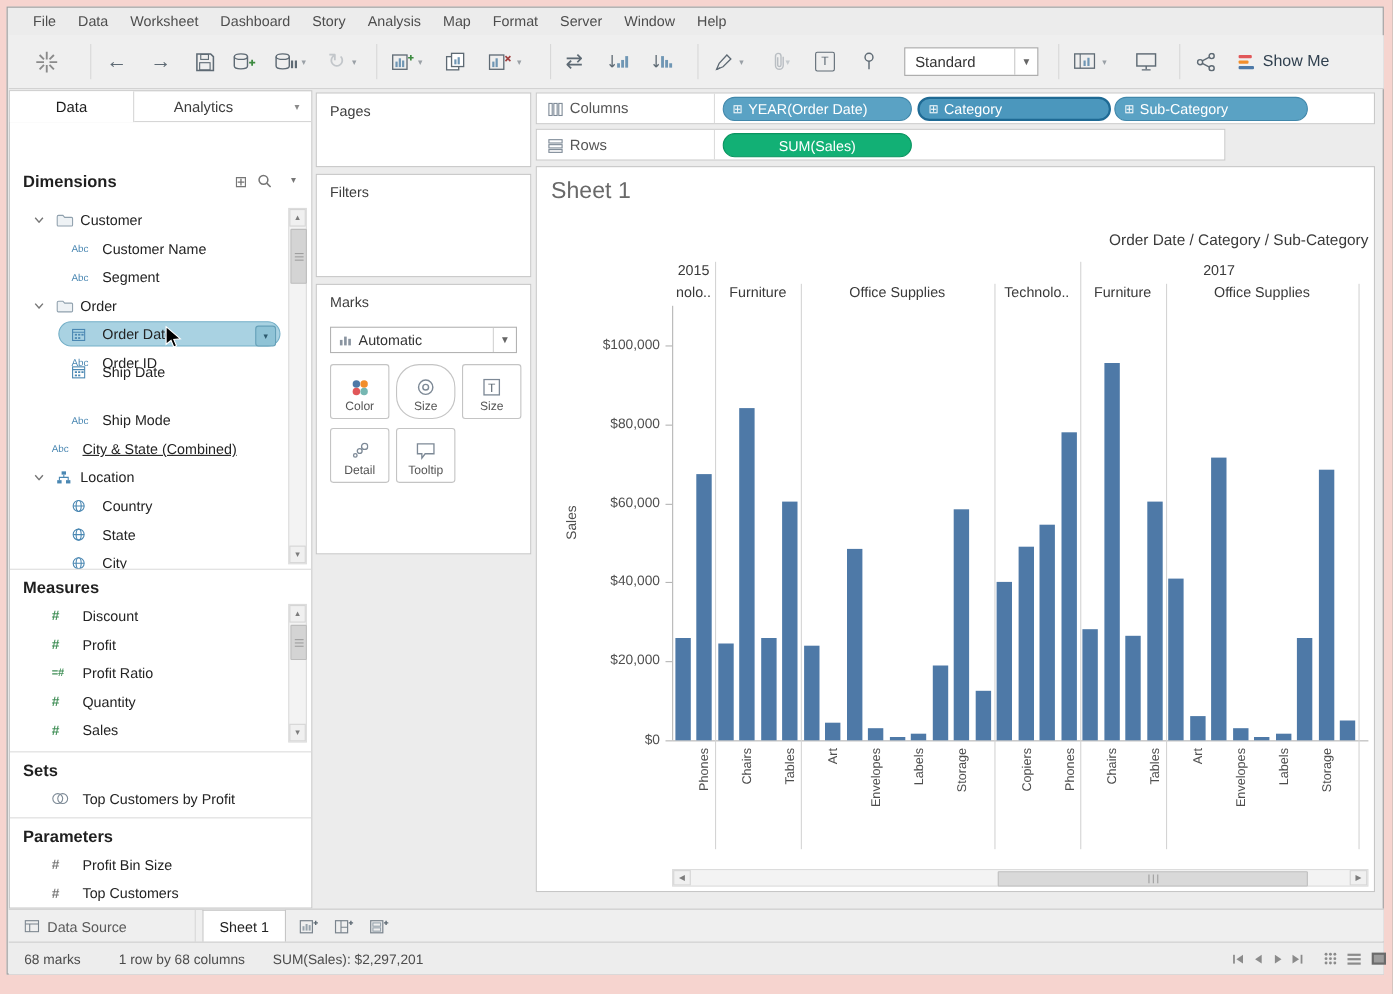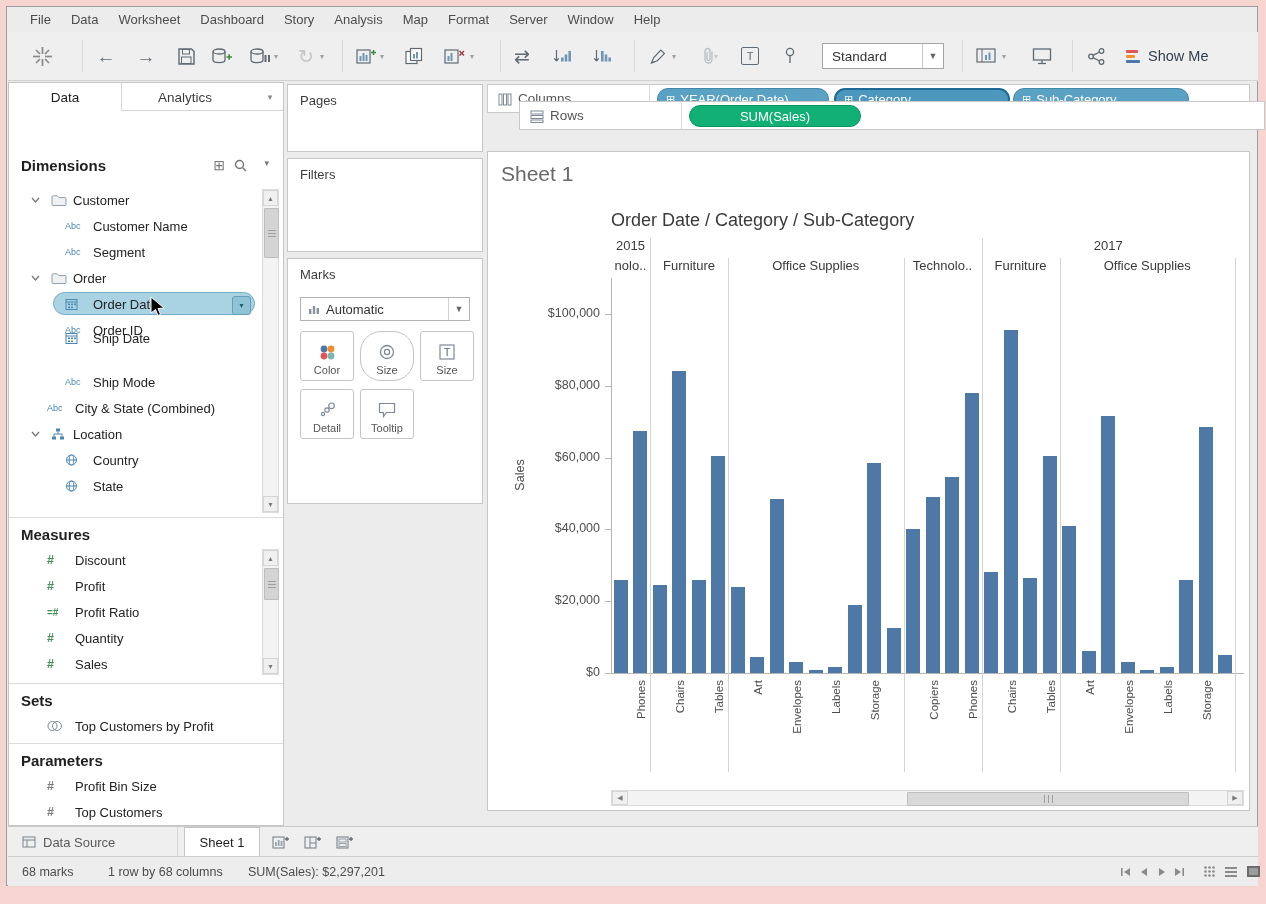--- a/index.html
+++ b/index.html
@@ -56,21 +56,21 @@
   .pexp{font-size:11px;color:rgba(255,255,255,.95);}
   
   .mark-dd{position:absolute;left:12px;top:38px;width:170px;height:24px;border:1px solid #b3b3b3;box-sizing:border-box;display:flex;align-items:center;}
   .mark-dd .lbl{flex:1;font-size:13px;color:#333;padding-left:6px;}
   .mark-dd .cbtn{width:20px;height:100%;border-left:1px solid #d2d2d2;display:flex;align-items:center;justify-content:center;font-size:9px;color:#666;}
   .mbtn{position:absolute;width:54px;height:50px;border:1px solid #c4c4c4;border-radius:3px;background:#fff;box-sizing:border-box;display:flex;flex-direction:column;align-items:center;justify-content:flex-end;padding-bottom:4px;gap:4px;}
   .mbtn .mlab{font-size:11px;color:#555;}
   
   #chartCard{overflow:hidden;}
   .sheet-title{position:absolute;left:13px;top:10px;font-size:21px;color:#696969;}
-  .hdr-title{position:absolute;top:58px;font-size:18px;color:#3a3a3a;text-align:left;}
+  .hdr-title{position:absolute;top:58px;font-size:14px;color:#3a3a3a;text-align:right;}
   .hdr-cell{position:absolute;height:18px;font-size:13px;color:#3a3a3a;text-align:center;overflow:visible;white-space:nowrap;}
   .divline{position:absolute;width:1px;background:#d4d4d4;}
   .bar{position:absolute;background:#4e79a7;}
   .ylab{position:absolute;font-size:12.5px;color:#4e4e4e;text-align:right;}
   .ytick{position:absolute;height:1px;background:#b5b5b5;}
   .xlab{position:absolute;white-space:nowrap;font-size:11.5px;color:#4e4e4e;transform:rotate(-90deg) translate(-100%,0);transform-origin:0 0;}
   .axis{position:absolute;background:#b5b5b5;}
   .sales-lab{position:absolute;left:16px;top:316px;font-size:12.5px;color:#4e4e4e;transform:rotate(-90deg);}
   .hsb{position:absolute;height:16px;background:#f3f3f3;border:1px solid #dcdcdc;box-sizing:border-box;}
   .hsb .btn{position:absolute;top:0;width:16px;height:100%;background:#f0f0f0;border:1px solid #d5d5d5;box-sizing:border-box;font-size:7px;color:#7c7c7c;display:flex;align-items:center;justify-content:center;}
@@ -356,21 +356,21 @@
         <div class="sb-row" style="top: 182px;">
           <span class="rowel" style="left: 56px;">
             <span class="ic-abc">Abc</span>
           </span>
           <span class="rowlab" style="left: 84px;">Ship Mode</span>
         </div>
         <div class="sb-row" style="top: 208px;">
           <span class="rowel" style="left: 38px;">
             <span class="ic-abc">Abc</span>
           </span>
-          <span class="rowlab" style="left: 66px;">City &amp; State (Combined)</span>
+          <span class="rowlab" style="left: 66px; text-decoration: underline;">City &amp; State (Combined)</span>
         </div>
         <div class="sb-row" style="top: 234px;">
           <span class="rowel" style="left: 22px;">
             <svg width="9" height="6">
               <path d="M1 1 L4.5 5 L8 1" fill="none" stroke="#777" stroke-width="1.3"></path>
             </svg>
           </span>
           <span class="rowel" style="left: 42px;">
             <svg width="14" height="13">
               <rect x="5" y="1" width="4" height="3" fill="#4a87b2"></rect>
@@ -393,20 +393,30 @@
         </div>
         <div class="sb-row" style="top: 286px;">
           <span class="rowel" style="left: 56px;">
             <svg width="13" height="13">
               <circle cx="6.5" cy="6.5" r="5" fill="none" stroke="#4a87b2"></circle>
               <ellipse cx="6.5" cy="6.5" rx="2.3" ry="5" fill="none" stroke="#4a87b2"></ellipse>
               <line x1="1.5" y1="6.5" x2="11.5" y2="6.5" stroke="#4a87b2"></line>
             </svg>
           </span>
           <span class="rowlab" style="left: 84px;">State</span>
+        </div>
+        <div class="sb-row" style="top: 312px;">
+          <span class="rowel" style="left: 56px;">
+            <svg width="13" height="13">
+              <circle cx="6.5" cy="6.5" r="5" fill="none" stroke="#4a87b2"></circle>
+              <ellipse cx="6.5" cy="6.5" rx="2.3" ry="5" fill="none" stroke="#4a87b2"></ellipse>
+              <line x1="1.5" y1="6.5" x2="11.5" y2="6.5" stroke="#4a87b2"></line>
+            </svg>
+          </span>
+          <span class="rowlab" style="left: 84px;">City</span>
         </div>
       </div>
     <div class="vsb" style="right:4px;top:106px;height:324px;">
       <div class="btn" style="top:0;">▲</div>
       <div class="thumb" style="top:18px;height:48px;">
           <i></i>
           <i></i>
           <i></i>
         </div>
       <div class="btn" style="bottom:0;">▼</div>
@@ -572,21 +582,21 @@
           <span class="pexp">⊞</span>
           <span>YEAR(Order Date)</span>
         </div><div class="pill blue sel" style="left: 346px; width: 176px;">
           <span class="pexp">⊞</span>
           <span>Category</span>
         </div><div class="pill blue" style="left: 525px; width: 176px;">
           <span class="pexp">⊞</span>
           <span>Sub-Category</span>
         </div></span>
   </div>
-  <div class="shelf" style="left:487px;top:101px;width:746px;height:29px;margin-left:32px;">
+  <div class="shelf" style="left:487px;top:117px;width:627px;height:29px;">
     <span style="position:absolute;left:10px;top:8px;display:flex;">
         <svg width="14" height="13">
           <rect x="1" y="1" width="12" height="3" fill="none" stroke="#7d8996"></rect>
           <rect x="1" y="5.5" width="12" height="3" fill="none" stroke="#7d8996"></rect>
           <rect x="1" y="10" width="12" height="2.5" fill="none" stroke="#7d8996"></rect>
         </svg>
       </span>
     <span class="shelf-label">Rows</span>
     <span class="shelf-div"></span>
     <span id="rowPills"><div class="pill green" style="left: 169px; width: 172px;">

